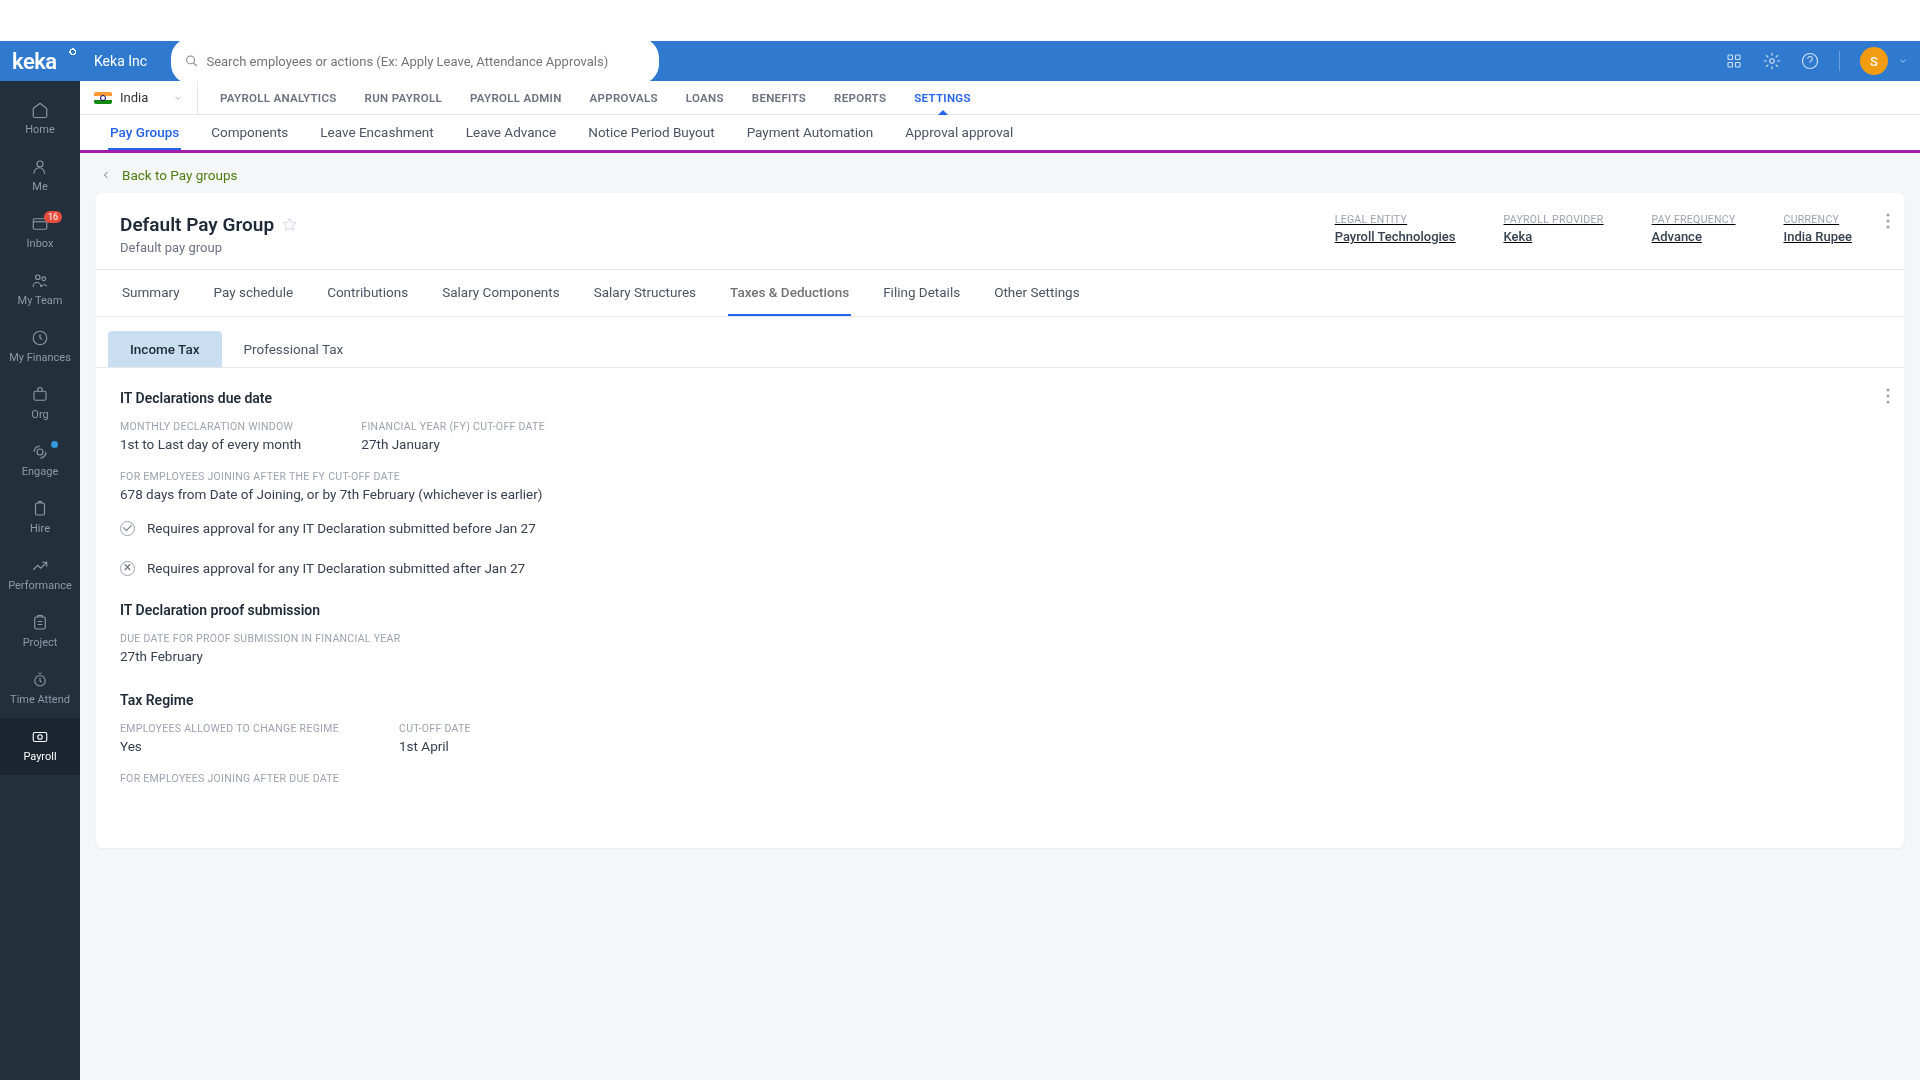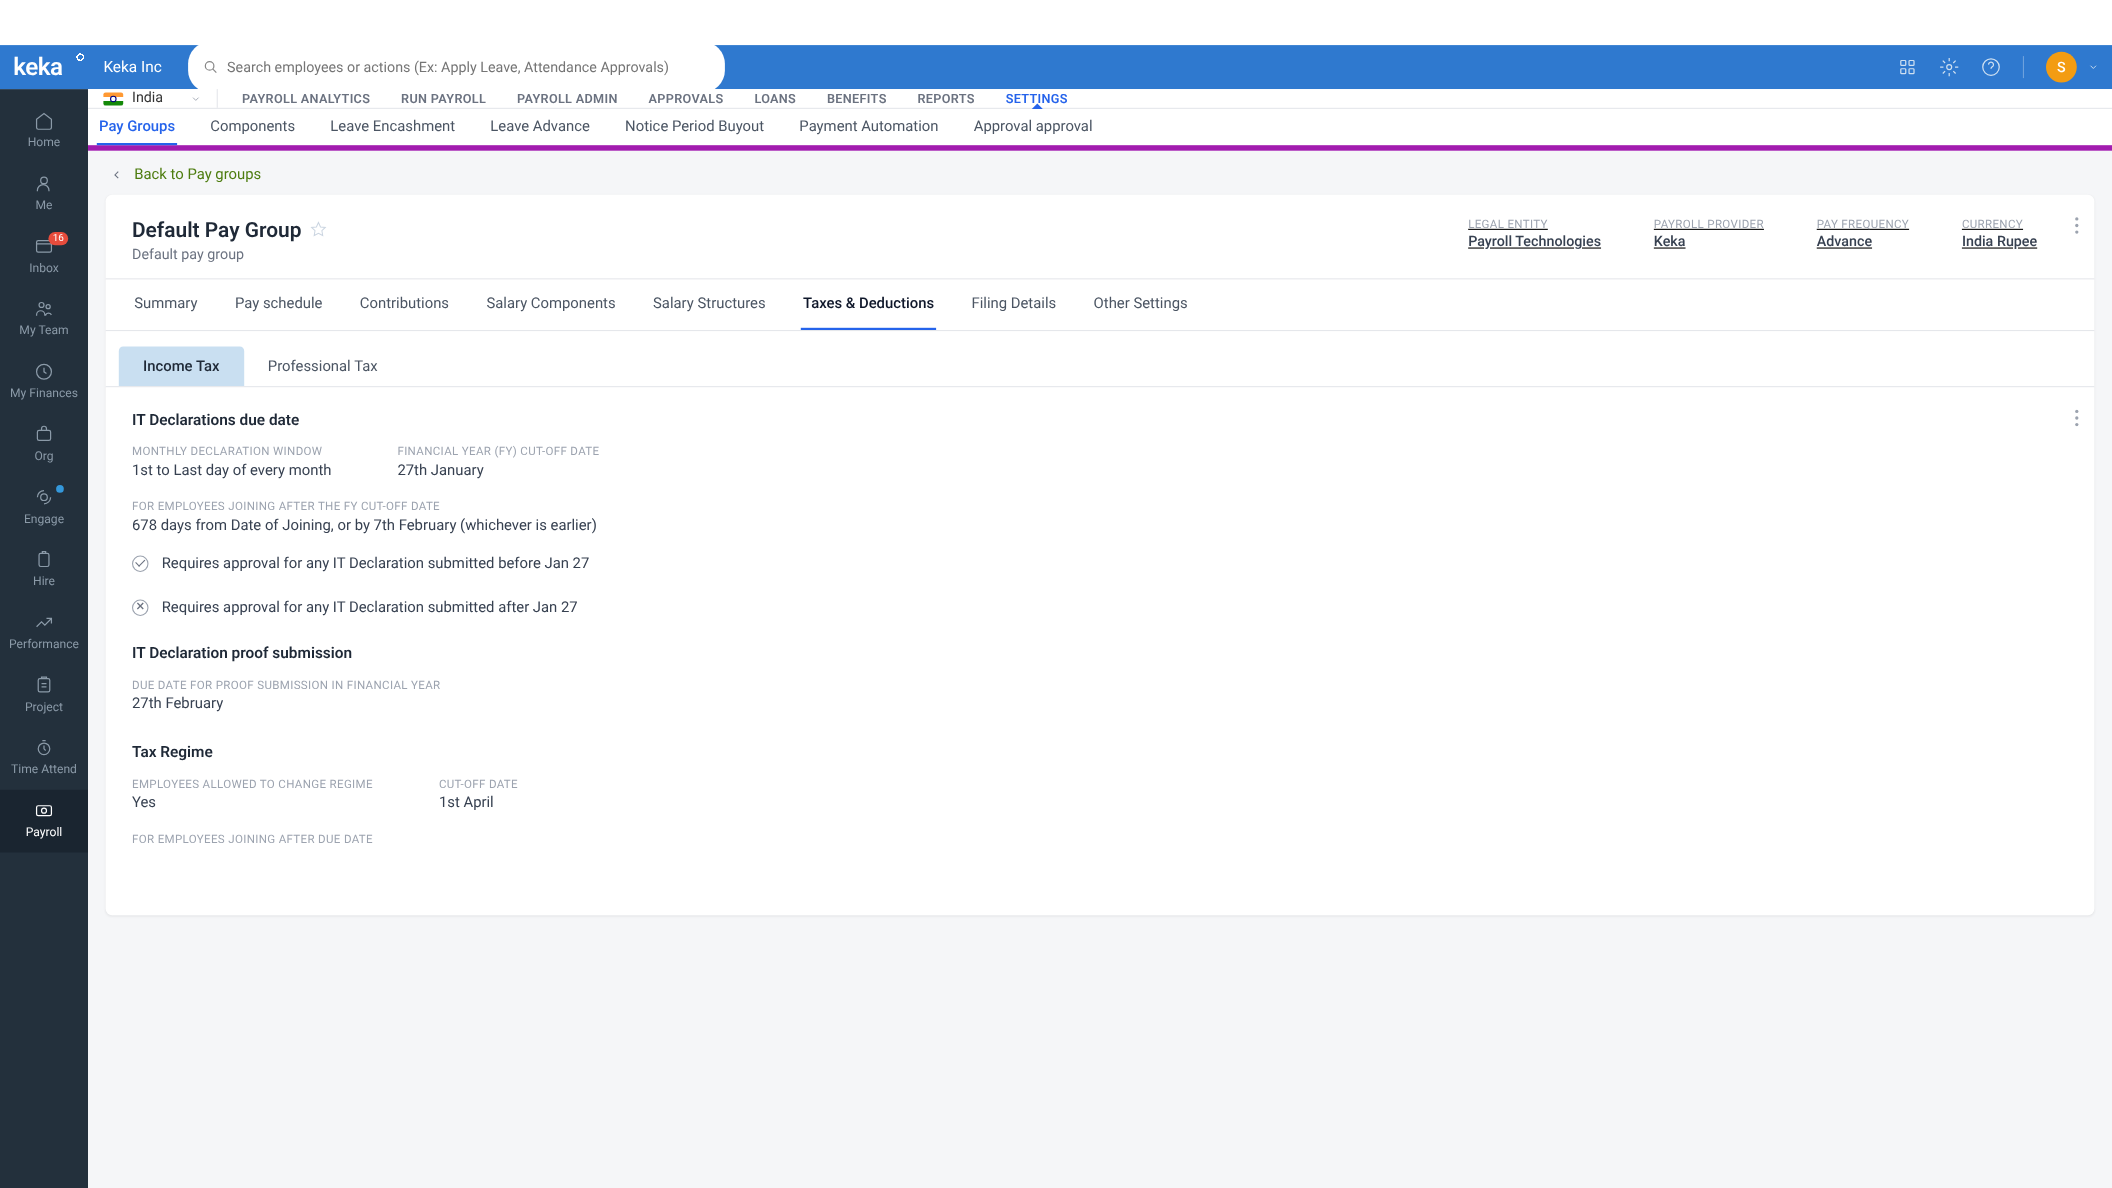--- a/index.html
+++ b/index.html
@@ -19,30 +19,30 @@
 
 .app-body { display: flex; height: calc(1080px - 81px); }
 .sidebar { width: 80px; background: #23303c; display: flex; flex-direction: column; padding-top: 10px; }
 .sb-item { display: flex; flex-direction: column; align-items: center; padding: 10px 0 12px; color: #8b9aa8; font-size: 11px; cursor: pointer; position: relative; }
 .sb-item.active { background: #1a2530; color: #fff; }
 .sb-item svg { width: 18px; height: 18px; fill: none; stroke: currentColor; stroke-width: 1.5; margin-bottom: 4px; }
 .sb-badge { position: absolute; top: 6px; right: 18px; background: #e74c3c; color: #fff; font-size: 9px; padding: 1px 4px; border-radius: 7px; }
 .sb-dot { position: absolute; top: 8px; right: 22px; width: 7px; height: 7px; background: #3498db; border-radius: 50%; }
 
 .main { flex: 1; display: flex; flex-direction: column; background: #f5f6f8; }
-.top-nav { background: #fff; height: 18px; display: flex; align-items: flex-start; border-bottom: 1px solid #e5e7eb; position: relative; }
+.top-nav { background: #fff; height: 34px; display: flex; align-items: flex-start; border-bottom: 1px solid #e5e7eb; position: relative; }
 .country { display: flex; align-items: center; padding: 0 14px; height: 100%; border-right: 1px solid #e5e7eb; font-size: 13px; color: #333; gap: 8px; cursor: pointer; margin-right: 8px; width: 118px; justify-content: space-between; }
 .flag { width: 18px; height: 12px; background: linear-gradient(#ff9933 33%, #fff 33% 66%, #138808 66%); border-radius: 2px; position: relative; }
 .flag::after { content: ''; position: absolute; left: 50%; top: 50%; transform: translate(-50%,-50%); width: 4px; height: 4px; border: 0.5px solid #000080; border-radius: 50%; }
 .top-nav-tabs { display: flex; height: 100%; }
 .top-tab { padding: 0 14px; font-size: 11.5px; font-weight: 600; color: #6b7280; letter-spacing: 0.3px; display: flex; align-items: center; cursor: pointer; position: relative; }
 .top-tab.active { color: #2563eb; }
 .top-tab.active::after { content: ''; position: absolute; bottom: -1px; left: 50%; transform: translateX(-50%); width: 0; height: 0; border-left: 5px solid transparent; border-right: 5px solid transparent; border-bottom: 5px solid #2563eb; }
 
-.sub-nav { background: #fff; height: 38px; display: flex; align-items: center; padding: 0 8px; gap: 28px; border-bottom: 5px solid #a21caf; }
+.sub-nav { background: #fff; height: 38px; display: flex; align-items: center; padding: 0 28px; gap: 28px; border-bottom: 3px solid #a21caf; }
 .sub-tab { font-size: 13.5px; color: #4b5563; cursor: pointer; padding: 0 2px; height: 100%; display: flex; align-items: center; border-bottom: 2px solid transparent; }
 .sub-tab.active { color: #2563eb; border-bottom-color: #2563eb; font-weight: 500; }
 
 .breadcrumb { padding: 14px 20px 10px; display: flex; align-items: center; gap: 10px; }
 .breadcrumb svg { width: 12px; height: 12px; stroke: #6b7280; stroke-width: 2; fill: none; }
 .breadcrumb a { color: #4d7c0f; font-size: 13.5px; text-decoration: none; cursor: pointer; }
 
 .content-card { background: #fff; margin: 0 16px 16px; border-radius: 6px; box-shadow: 0 1px 2px rgba(0,0,0,0.05); }
 .pg-header { padding: 20px 24px 14px; display: flex; justify-content: space-between; border-bottom: 1px solid #e5e7eb; position: relative; }
 .pg-title-wrap h1 { font-size: 19px; font-weight: 600; color: #1f2937; display: flex; align-items: center; gap: 8px; }
@@ -50,21 +50,21 @@
 .pg-title-wrap p { font-size: 13px; color: #6b7280; margin-top: 4px; }
 .pg-meta { display: flex; gap: 48px; align-items: flex-start; padding-right: 28px; }
 .pg-meta-item { font-size: 13px; text-decoration: underline; }
 .pg-meta-label { font-size: 10.5px; color: #9ca3af; letter-spacing: 0.3px; margin-bottom: 3px; }
 .pg-meta-val { color: #374151; font-weight: 500; }
 .more-v { position: absolute; right: 14px; top: 20px; cursor: pointer; }
 .more-v svg { width: 4px; height: 16px; fill: #9ca3af; }
 
 .inner-tabs { display: flex; padding: 0 24px; border-bottom: 1px solid #e5e7eb; gap: 30px; }
 .inner-tab { font-size: 13.5px; color: #4b5563; padding: 14px 2px; cursor: pointer; border-bottom: 2px solid transparent; }
-.inner-tab.active { color: #0f172a; border-bottom-color: #2563eb; font-weight: 500; }
+.inner-tab.active { color: #737373; border-bottom-color: #2563eb; font-weight: 500; }
 
 .tax-tabs-row { padding: 14px 12px 0; border-bottom: 1px solid #e5e7eb; display: flex; }
 .tax-tab { padding: 10px 22px; font-size: 13.5px; color: #4b5563; cursor: pointer; border-top-left-radius: 4px; border-top-right-radius: 4px; }
 .tax-tab.active { background: #c9dff1; color: #1f2937; font-weight: 500; }
 
 .section-body { padding: 22px 24px 60px; position: relative; }
 .section-body .more-v2 { position: absolute; right: 14px; top: 20px; cursor: pointer; }
 .section-body h3 { font-size: 14px; font-weight: 600; color: #1f2937; margin-bottom: 14px; }
 .kv-row { display: flex; gap: 60px; margin-bottom: 18px; }
 .kv-label { font-size: 10.5px; color: #9ca3af; letter-spacing: 0.3px; margin-bottom: 3px; }

